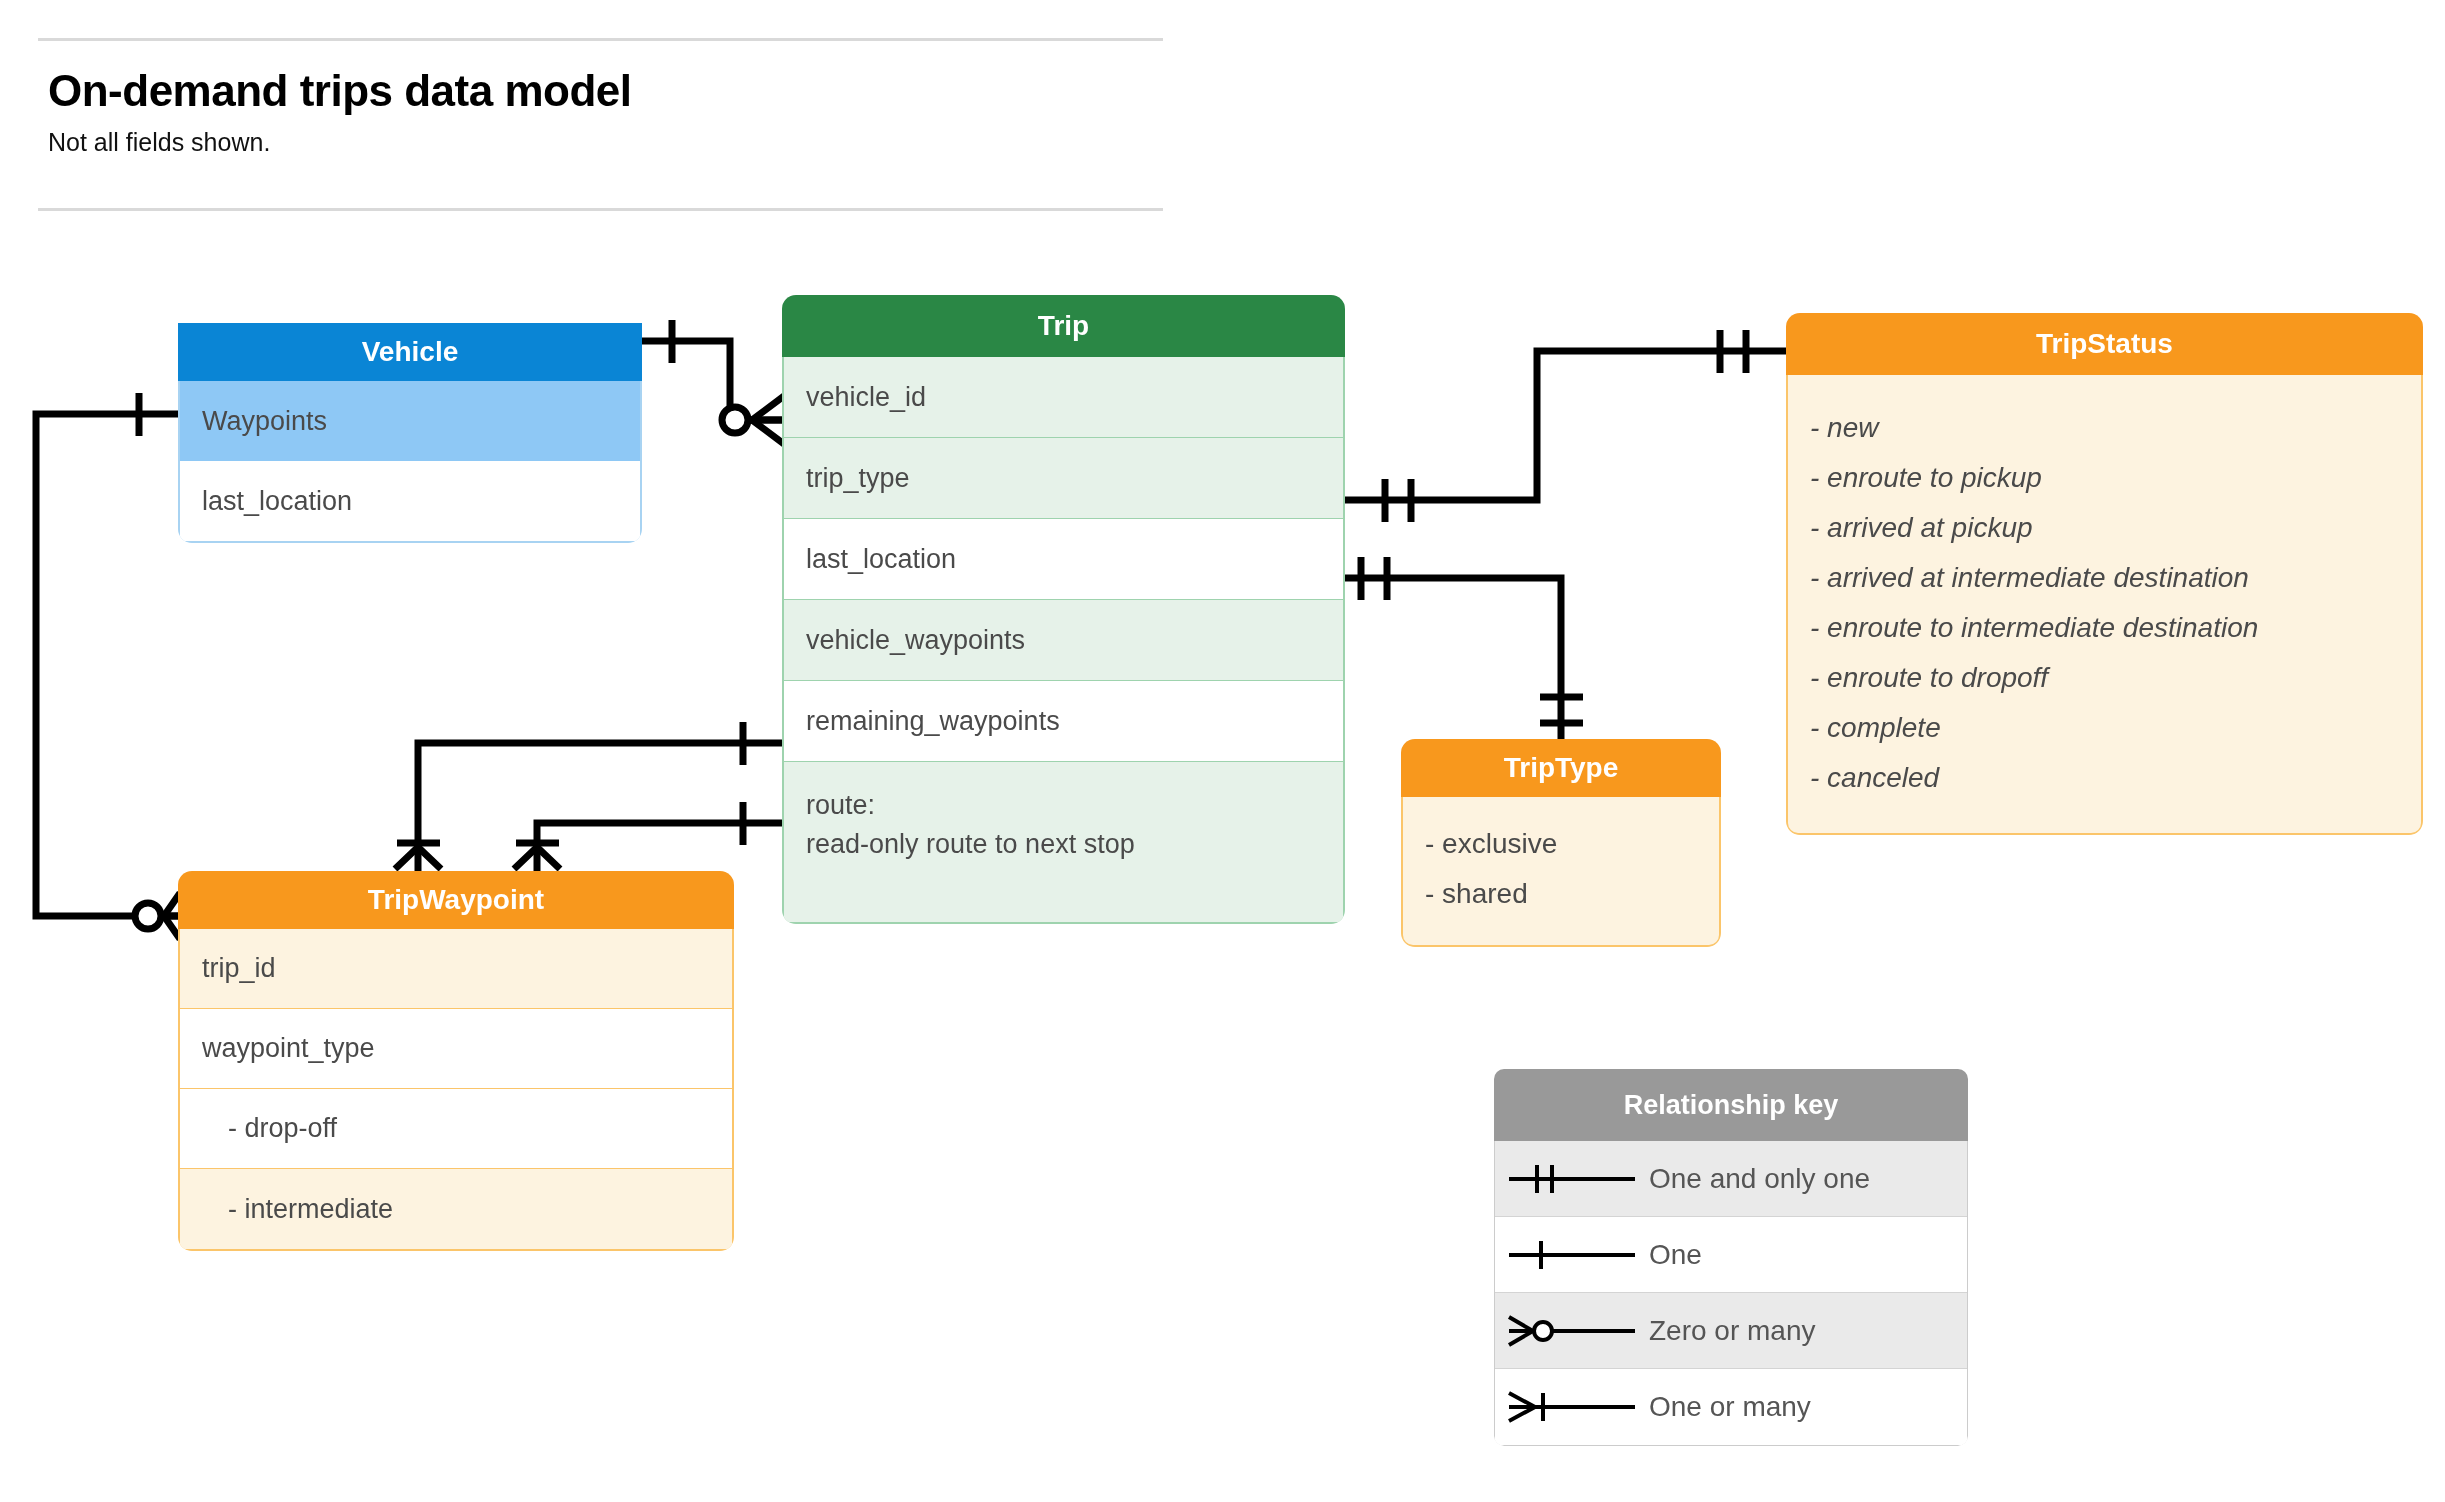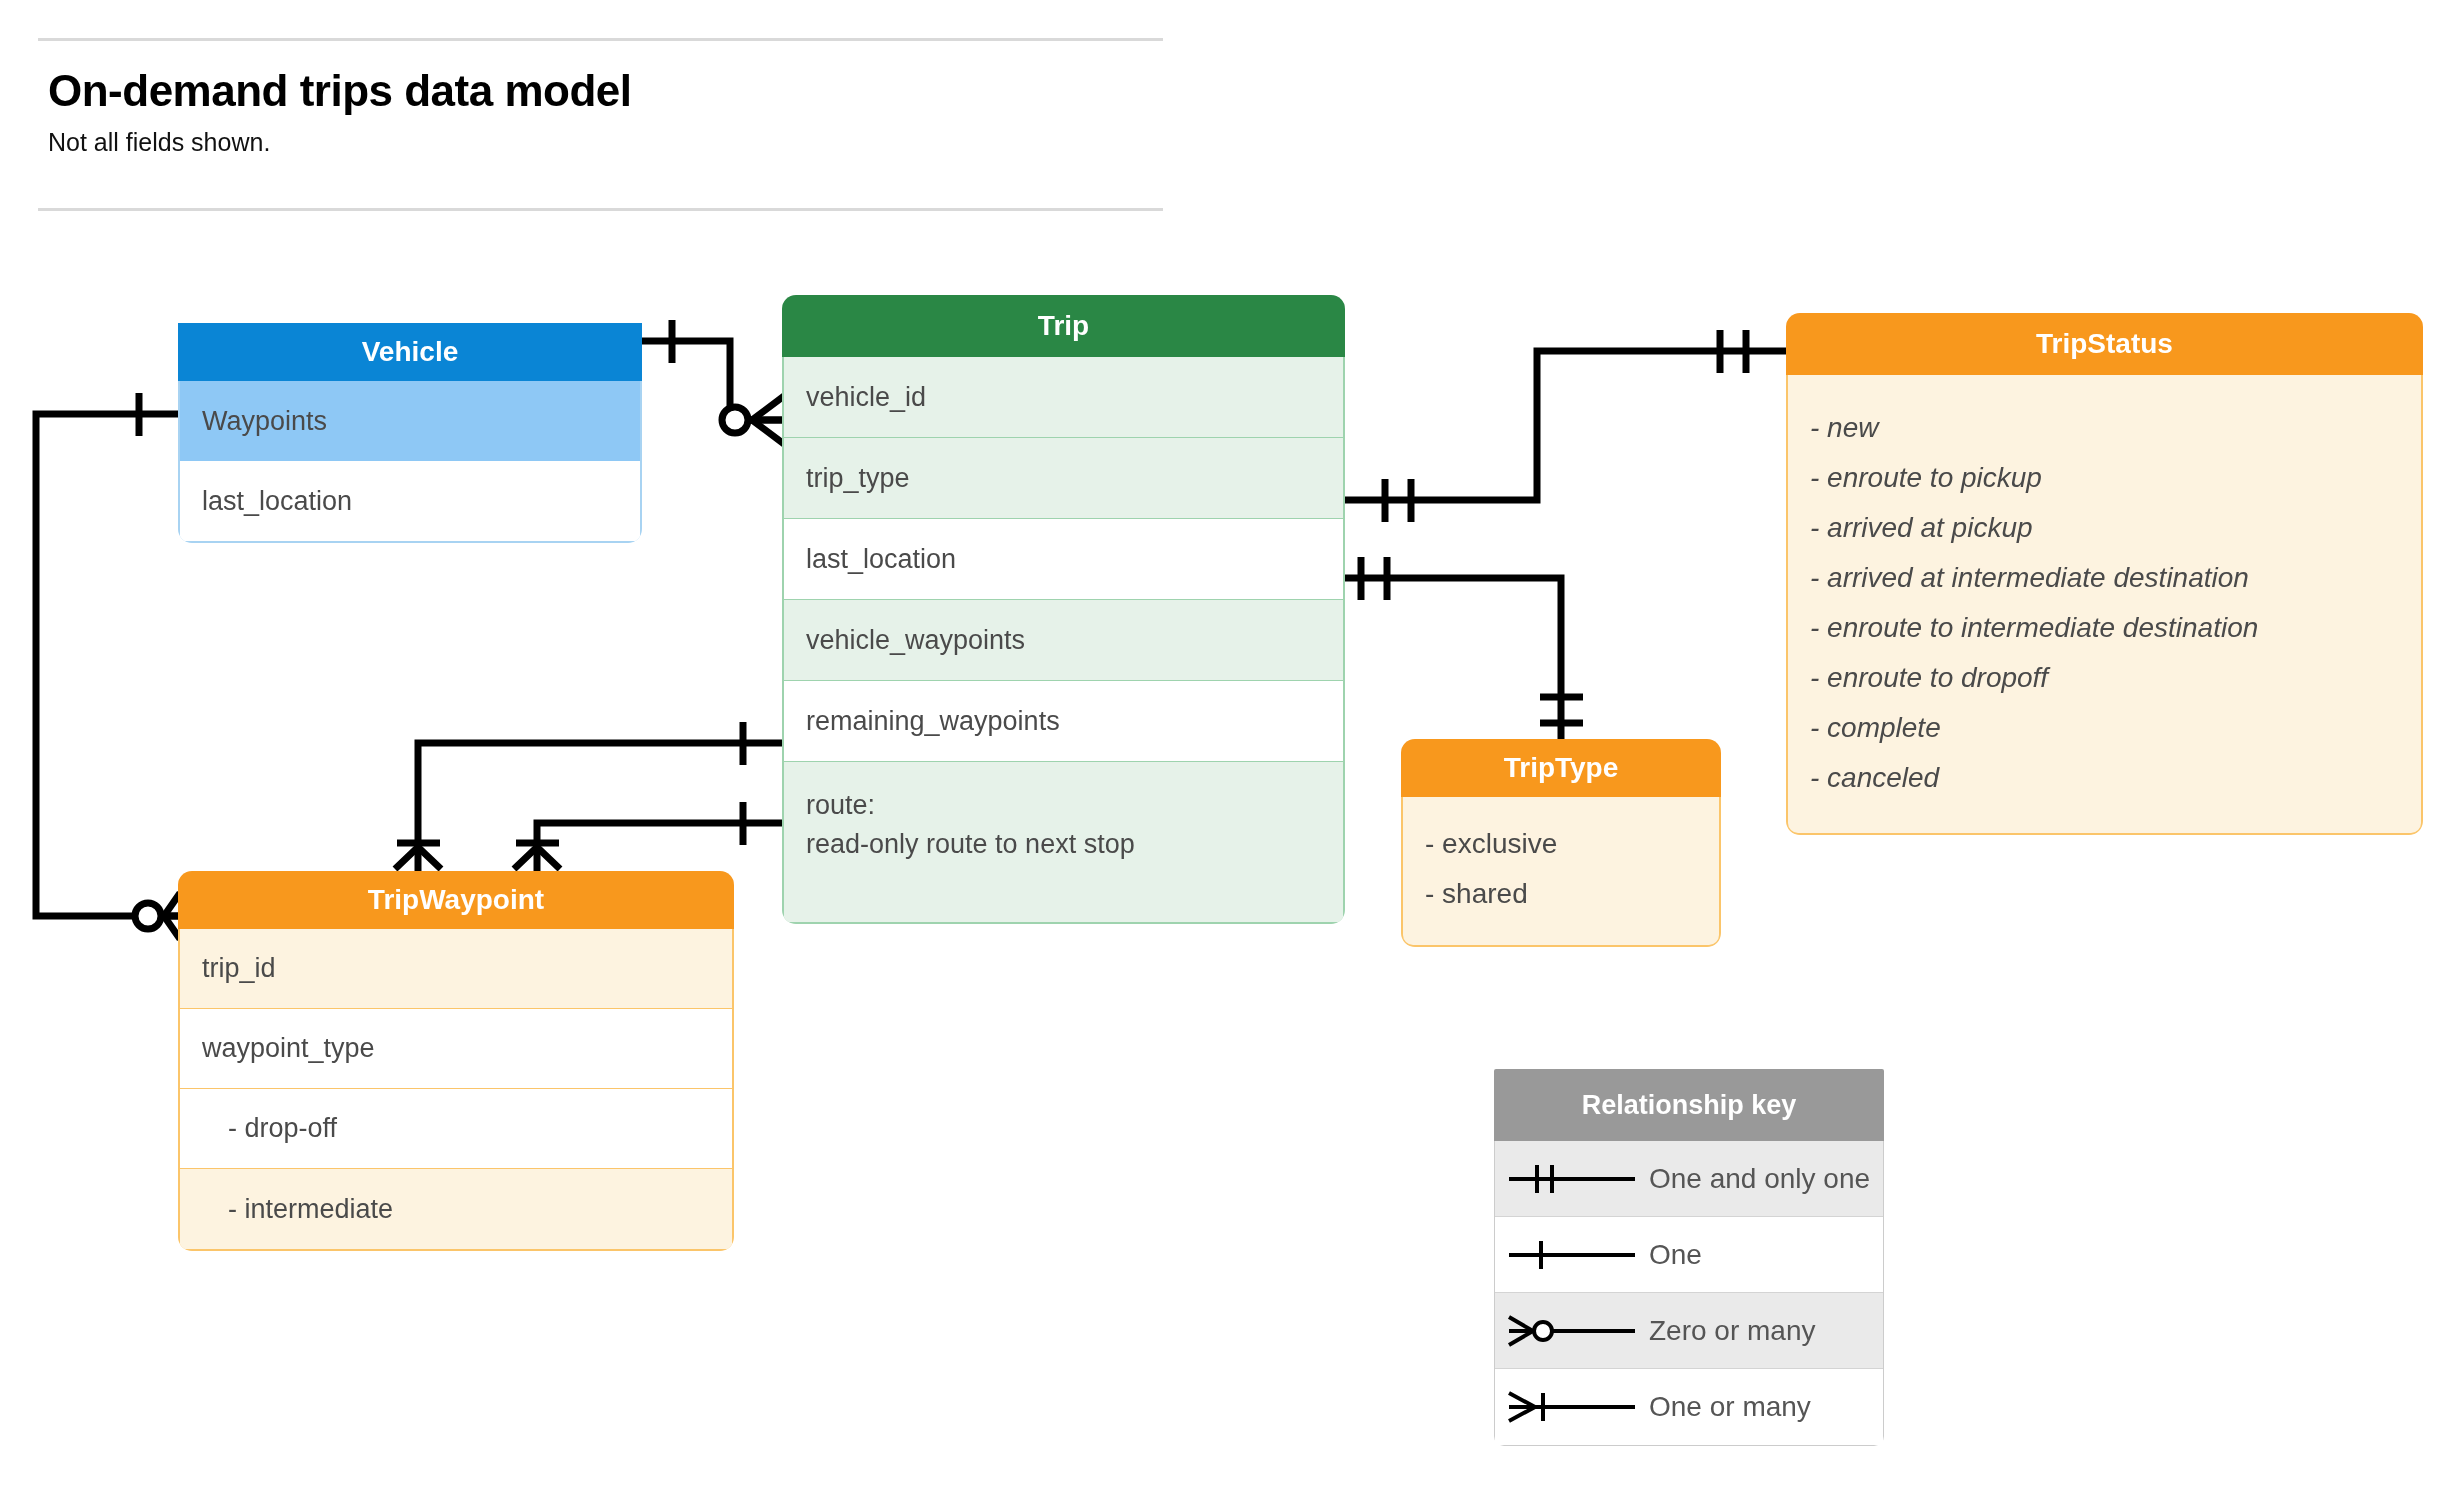--- a/index.html
+++ b/index.html
@@ -129,22 +129,22 @@
   #ent-tripwaypoint .erow:last-child { border-bottom: none; }
   #ent-tripwaypoint .erow.alt { background: #fdf3e0; }
   #ent-tripwaypoint .erow.plain { background: #ffffff; }
   #ent-tripwaypoint .erow.indent { padding-left: 48px; }
 
   
   #legend {
     position: absolute;
     left: 1494px;
     top: 1069px;
-    width: 390px;
-    border-radius: 2px;
+    width: 474px;
+    border-radius: 10px;
     overflow: hidden;
     box-sizing: border-box;
   }
   #legend-title {
     height: 72px; background: #999999; color: #ffffff;
     font-size: 27px; font-weight: bold;
     display: flex; align-items: center; justify-content: center;
   }
   #legend-body { border: 1.5px solid #cccccc; border-top: none;
       border-bottom-left-radius: 10px; border-bottom-right-radius: 10px; }

